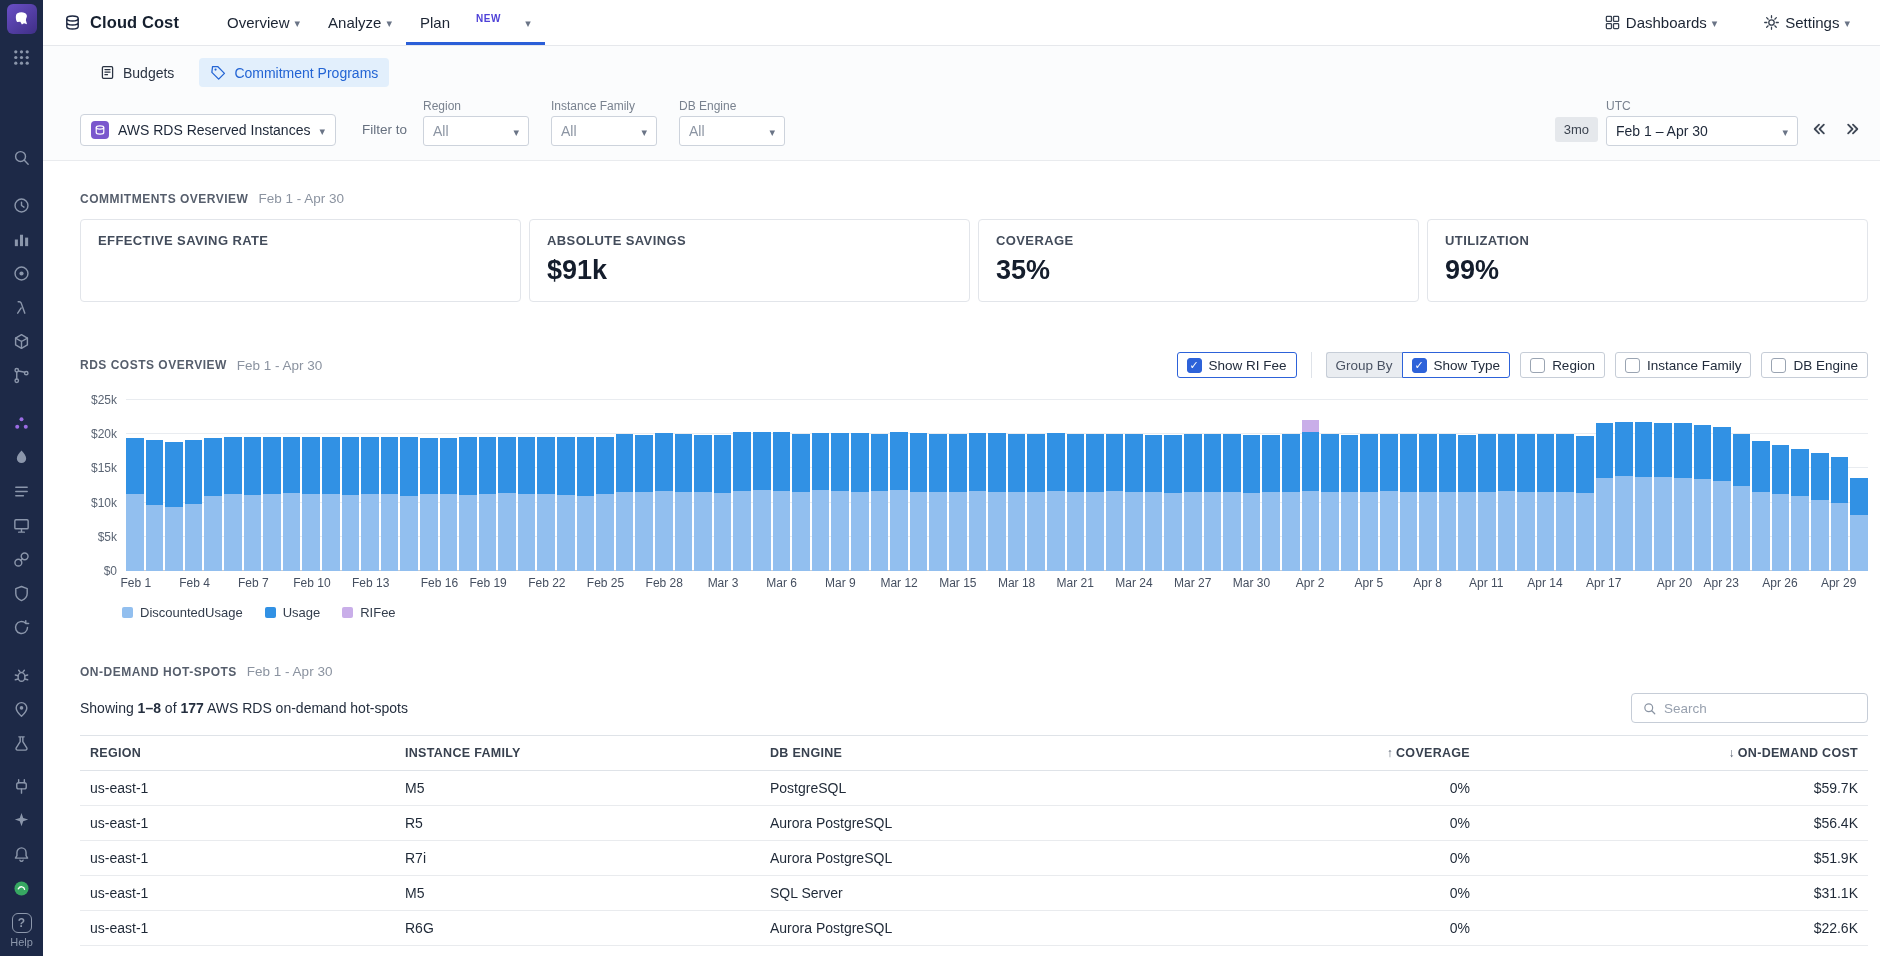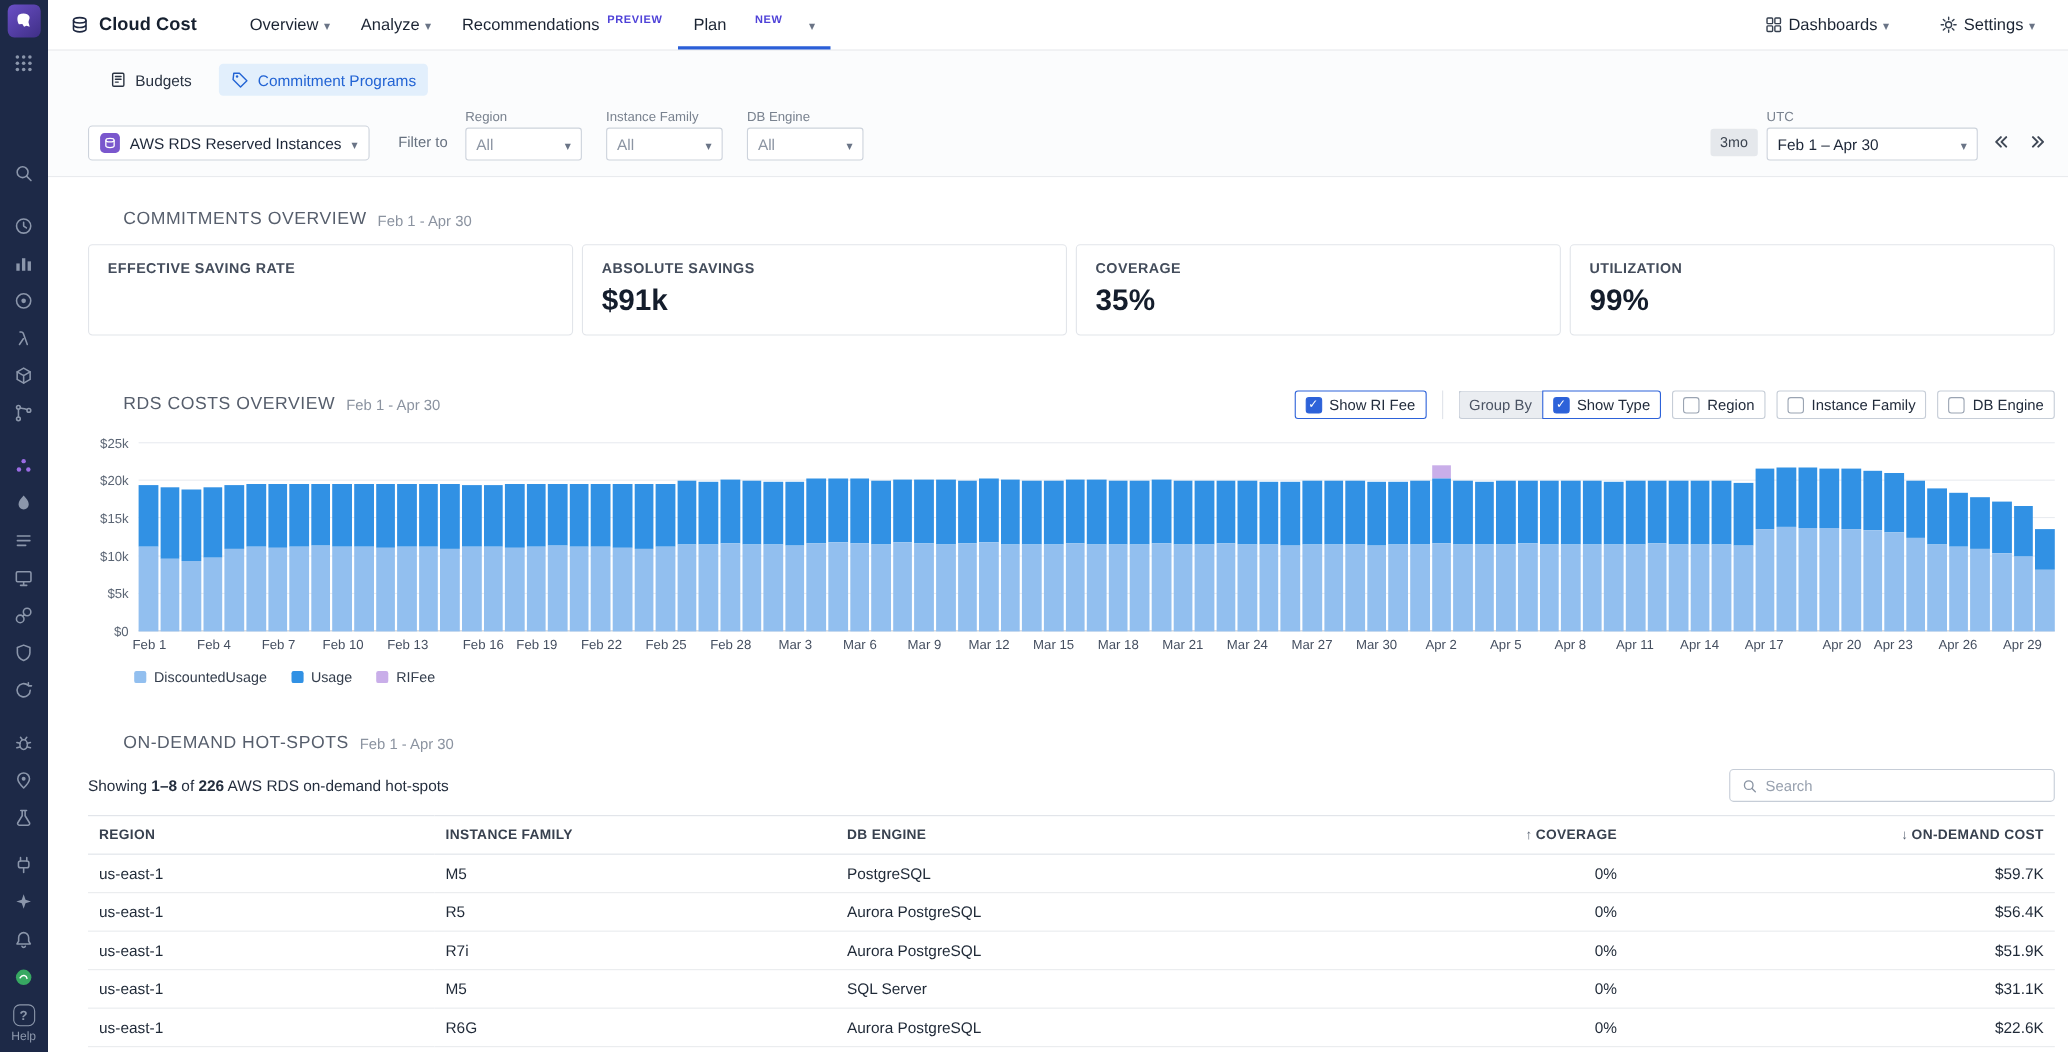--- a/index.html
+++ b/index.html
@@ -53,21 +53,21 @@
   .fselect .fbox { display: flex; align-items: center; justify-content: space-between; gap: 12px; min-width: 106px; height: 30px; border: 1px solid #cdd3dc; border-radius: 3px; background: #fff; padding: 0 9px; font-size: 14px; color: #8c95a3; }
   .fselect.dark .fbox { color: #1d2738; font-weight: 500; min-width: 192px; }
   .fr-right { margin-left: auto; display: flex; align-items: flex-end; }
   .chip { background: #e5e8ec; border-radius: 3px; padding: 5px 9px; font-size: 13px; color: #3c4450; font-weight: 500; margin: 0 8px 4px 0; }
   .skipbtn { width: 26px; height: 26px; display: flex; align-items: center; justify-content: center; color: #3f4856; cursor: pointer; margin: 0 0 4px 8px; }
   .skipbtn svg { width: 14px; height: 14px; stroke: currentColor; fill: none; stroke-width: 1.7; stroke-linecap: round; stroke-linejoin: round; }
 
   
   .section { padding: 0 12px 0 37px; }
   .sec-head { display: flex; align-items: center; gap: 10px; }
-  .sec-title { font-size: 16px; font-weight: normal; color: #565e6c; letter-spacing: .5px; margin-left: 32px; }
+  .sec-title { font-size: 12px; font-weight: bold; color: #565e6c; letter-spacing: .5px; }
   .sec-range { font-size: 13.5px; color: #8b93a0; }
   .commitments { margin-top: 30px; }
   .cards { margin-top: 13px; display: grid; grid-template-columns: repeat(4, 1fr); gap: 8px; }
   .card { background: #fff; border: 1px solid #e2e5ea; border-radius: 4px; padding: 13px 17px 15px; }
   .card .clabel { font-size: 13px; font-weight: bold; color: #434c5b; letter-spacing: .4px; }
   .card .cvalue { font-size: 27px; font-weight: bold; color: #141d2c; margin-top: 7px; }
 
   
   .costs { margin-top: 50px; }
   .costs .sec-head { justify-content: flex-start; }
@@ -97,21 +97,21 @@
   .xlabels { position: absolute; left: 0; right: 0; top: 176px; height: 20px; }
   .xlabels span { position: absolute; top: 0; transform: translateX(-50%); font-size: 12px; color: #454f60; white-space: nowrap; }
   .legend { margin: 34px 0 0 42px; display: flex; gap: 22px; }
   .lg-item { display: flex; align-items: center; gap: 7px; font-size: 13px; color: #333d4c; cursor: pointer; }
   .lg-item .sw { width: 11px; height: 11px; border-radius: 2px; }
 
   
   .hotspots { margin-top: 44px; }
   .showrow { margin-top: 14px; display: flex; align-items: center; justify-content: space-between; }
   .showing { font-size: 14px; color: #242e3e; }
-  .searchbox { display: flex; align-items: center; gap: 7px; width: 296px; height: 30px; border: 1px solid #c6cdd7; border-radius: 4px; background: #fff; padding: 0 10px; }
+  .searchbox { display: flex; align-items: center; gap: 7px; width: 237px; height: 30px; border: 1px solid #c6cdd7; border-radius: 4px; background: #fff; padding: 0 10px; }
   .searchbox svg { width: 15px; height: 15px; stroke: #8a94a3; fill: none; stroke-width: 1.6; stroke-linecap: round; flex: none; }
   .searchbox input { border: none; outline: none; flex: 1; font-size: 13.5px; color: #1f2937; font-family: inherit; background: transparent; }
   .searchbox input::placeholder { color: #98a1af; }
   table.hs { width: 100%; border-collapse: collapse; margin-top: 12px; }
   table.hs thead tr { border-top: 1px solid #dfe3e8; border-bottom: 1px solid #dfe3e8; }
   table.hs th { text-align: left; font-size: 12.5px; font-weight: bold; color: #38414f; letter-spacing: .3px; padding: 10px 10px; white-space: nowrap; }
   table.hs th.num, table.hs td.num { text-align: right; }
   table.hs td { font-size: 14px; color: #1f2937; padding: 9px 10px; border-bottom: 1px solid #e9ebee; white-space: nowrap; }
   .sort { font-size: 12px; color: #5a6474; margin-right: 3px; }
 </style>
@@ -284,24 +284,20 @@
       </svg>
     <b>Cloud Cost</b>
   </div>
   <div class="nav-item">
     <span>Overview</span>
     <span class="caret">▾</span>
   </div>
   <div class="nav-item">
     <span>Analyze</span>
     <span class="caret">▾</span>
-  </div>
-  <div class="nav-item">
-    <span>Recommendations</span>
-    <span class="badge">PREVIEW</span>
   </div>
   <div class="nav-item active">
     <span>Plan</span>
     <span class="badge">NEW</span>
     <span class="caret">▾</span>
   </div>
   <div class="topbar-right">
     <div class="nav-item">
       <svg viewBox="0 0 20 20">
           <rect x="2.8" y="2.8" width="6" height="6" rx="1"></rect>
@@ -887,21 +883,21 @@
   <section class="section hotspots">
     <div class="sec-head">
       <span class="sec-title">ON-DEMAND HOT-SPOTS</span>
       <span class="sec-range">Feb 1 - Apr 30</span>
     </div>
     <div class="showrow">
       <span class="showing">
         <span>Showing</span>
         <b>1–8</b>
         <span>of</span>
-        <b>226</b>
+        <b>177</b>
         <span>AWS RDS on-demand hot-spots</span>
       </span>
       <div class="searchbox">
         <svg viewBox="0 0 20 20">
             <circle cx="9" cy="9" r="5.2"></circle>
             <path d="M13 13l4 4"></path>
           </svg>
         <input type="text" placeholder="Search" style="">
       </div>
     </div>

